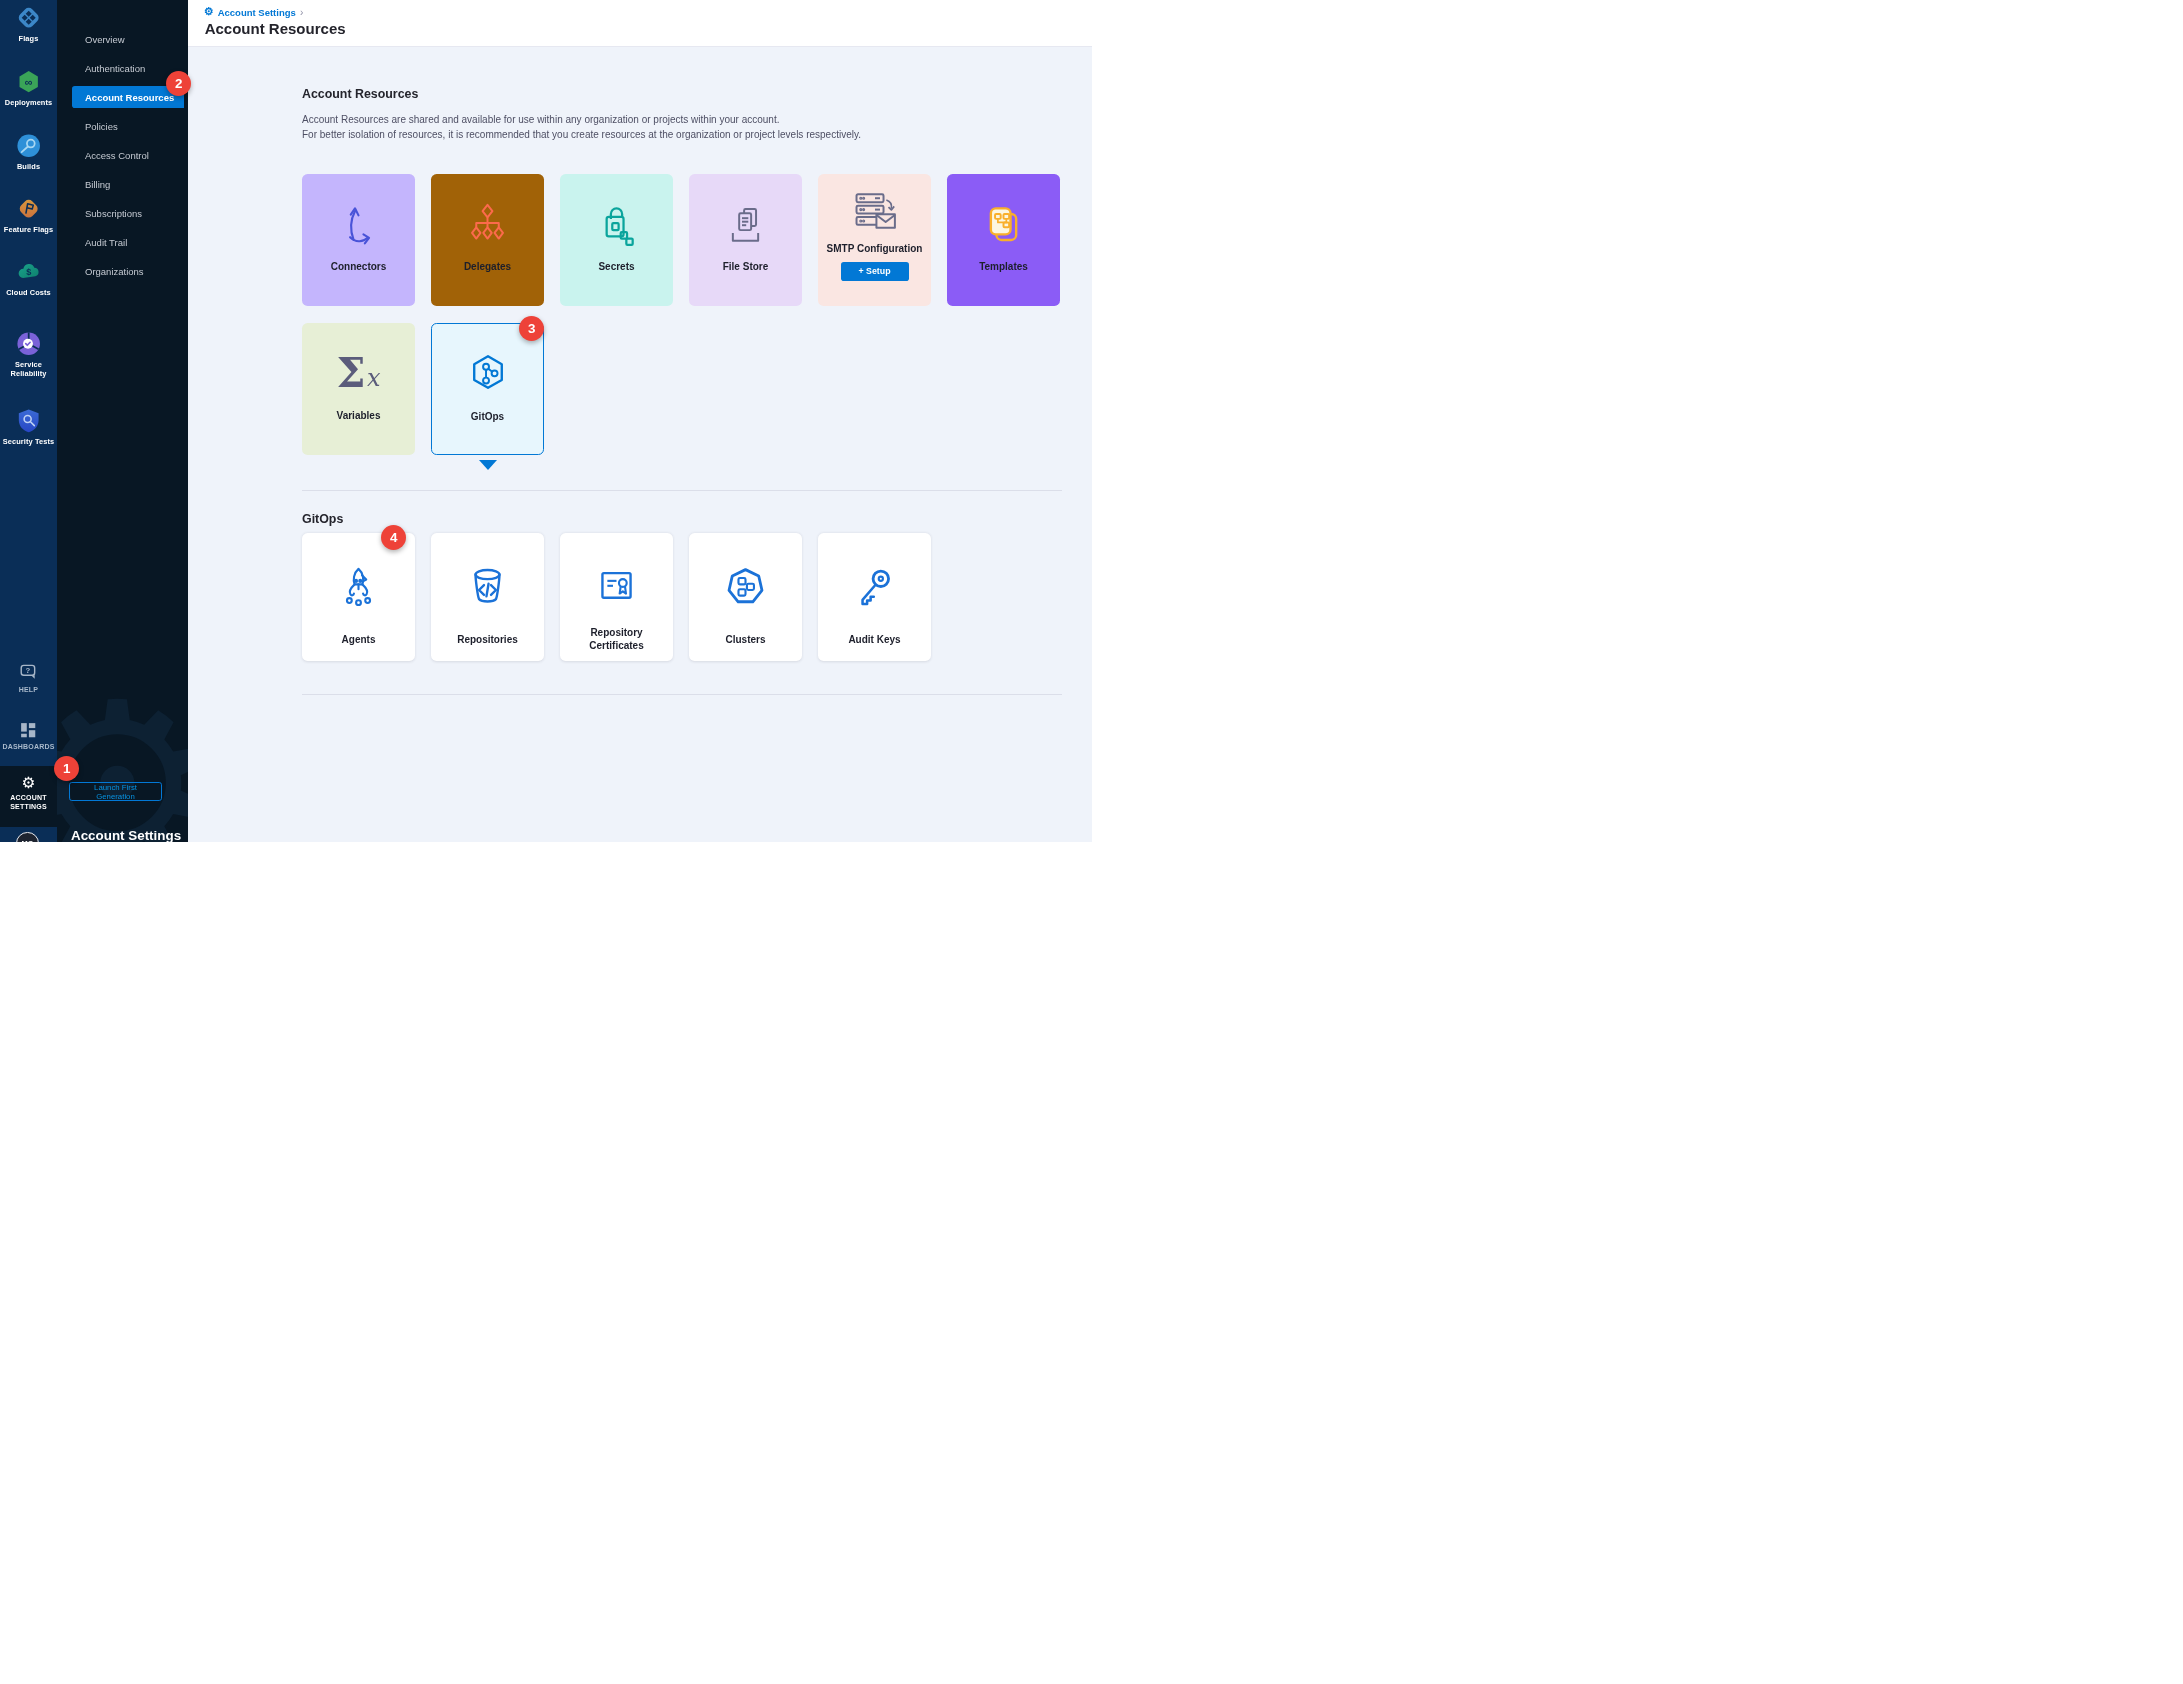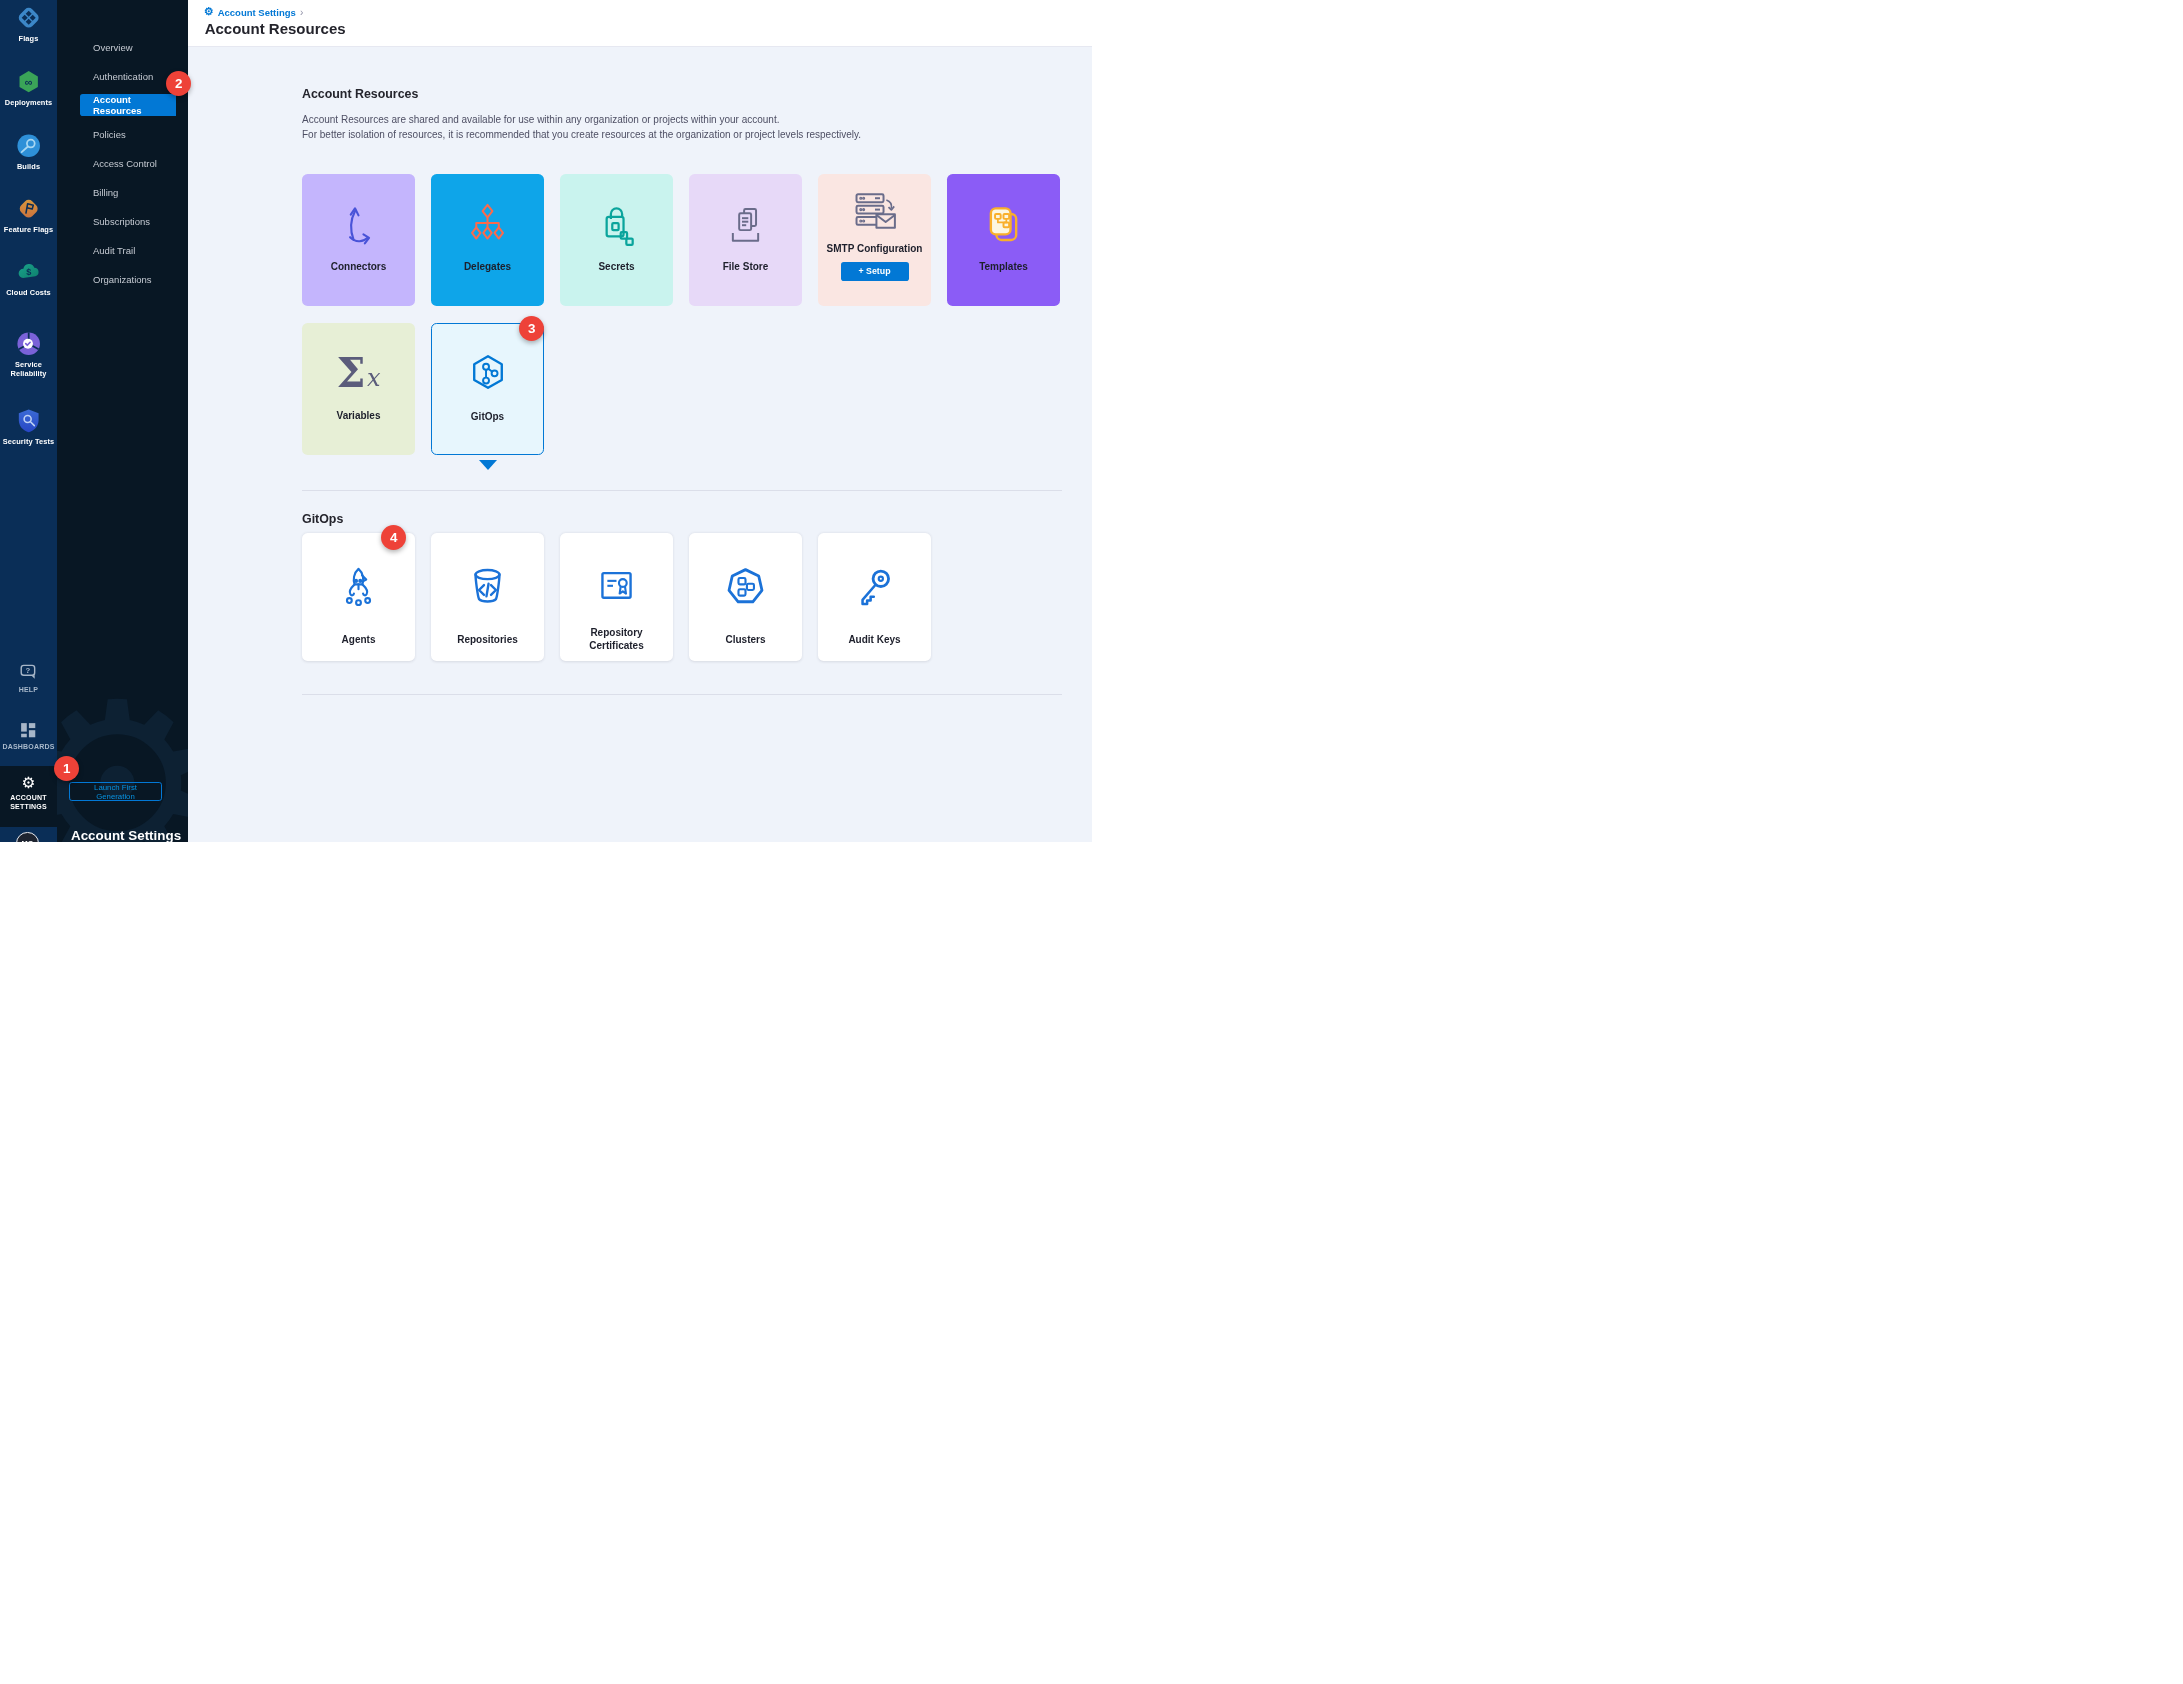--- a/index.html
+++ b/index.html
@@ -17,21 +17,21 @@
   .s1-label { font-size:7.4px; font-weight:700; color:#FFFFFF; text-align:center; line-height:9.2px; letter-spacing:0.1px; }
   .s1-util-label { font-size:7px; font-weight:600; color:#A9B9CB; text-align:center; letter-spacing:0.2px; }
   .s1-account { position:absolute; left:0; top:766px; width:57px; height:61px; background:#081724; display:flex; flex-direction:column; align-items:center; padding-top:7.8px; cursor:pointer; }
   .s1-gear-glyph { font-size:15.5px; line-height:17px; color:#FFFFFF; }
   .s1-account-label { margin-top:2.1px; font-size:7px; font-weight:700; color:#FFFFFF; text-align:center; line-height:9.2px; letter-spacing:0.2px; }
   .avatar { position:absolute; left:16px; top:832px; width:22.6px; height:22.6px; border-radius:50%; background:#1E2430; border:1.4px solid #E8EAF0; color:#fff; font-size:7.4px; font-weight:700; display:flex; align-items:center; justify-content:center; }
 
   
   .s2 { position:relative; width:131px; flex:none; background:#081724; z-index:3; overflow:hidden; }
   .s2-gear-watermark { position:absolute; left:-41px; top:672px; font-size:226px; line-height:1; color:#0D2133; pointer-events:none; }
-  .s2 ul { list-style:none; margin:12px; padding:20.5px 0 0 0; position:relative; }
+  .s2 ul { list-style:none; margin:4px; padding:20.5px 0 0 0; position:relative; }
   .s2 li { height:29px; display:flex; align-items:center; cursor:pointer; }
   .s2 li .pill { flex:1; height:29px; display:flex; align-items:center; padding-left:24px; font-size:9.5px; font-weight:500; color:#C6CBD3; }
   .s2 li.selected .pill { height:22.6px; margin-left:11.3px; padding-left:12.7px; background:#0278D5; color:#fff; font-weight:600; border-radius:2.8px 0 0 2.8px; }
   .launch-btn { position:absolute; left:12px; top:782px; width:93px; height:19px; background:transparent; border:0.7px solid #0278D5; border-radius:2.8px; color:#0792E1; font-size:7.8px; font-weight:500; font-family:"Liberation Sans",sans-serif; display:flex; align-items:center; justify-content:center; cursor:pointer; }
   .s2-bottom-heading { position:absolute; left:14px; top:828px; font-size:13.4px; font-weight:700; color:#fff; white-space:nowrap; }
 
   
   main { flex:1; display:flex; flex-direction:column; background:#EFF3FA; min-width:0; }
   .topbar { height:47px; flex:none; background:#fff; border-bottom:0.7px solid #E6E8F1; padding-left:16px; }
   .breadcrumb { display:flex; align-items:center; gap:4.2px; padding-top:6.4px; font-size:9.5px; font-weight:600; color:#0278D5; cursor:pointer; }
@@ -46,21 +46,21 @@
 
   .grid { display:grid; grid-template-columns:repeat(6,113px); column-gap:16px; }
   .row1 { margin-top:32px; }
   .row2 { margin-top:17px; }
   .row3 { margin-top:7px; }
 
   .card { height:132px; border-radius:5.6px; position:relative; display:flex; flex-direction:column; align-items:center; cursor:pointer; }
   .card .icn { height:73px; margin-top:14px; display:flex; align-items:center; justify-content:center; }
   .card .lbl { font-size:10px; font-weight:700; color:#1D1F2B; text-align:center; line-height:12.7px; }
   .c-connectors { background:#c4b5fd; }
-  .c-delegates  { background:#0ea5e9; }
+  .c-delegates  { background:#a16207; }
   .c-secrets    { background:#C9F3EE; }
   .c-filestore  { background:#E7D9F8; }
   .c-smtp       { background:#FAE6E2; }
   .c-templates  { background:#8b5cf6; }
   .c-variables  { background:#E7EFD6; }
   .c-gitops     { background:#E7F6FD; border:0.7px solid #0278D5; }
   .c-smtp .icn { height:59px; margin-top:10px; }
   .setup-btn { margin-top:6.4px; width:68px; height:19px; background:#0278D5; border:none; border-radius:2.8px; color:#fff; font-size:8.8px; font-weight:700; font-family:"Liberation Sans",sans-serif; cursor:pointer; }
 
   .sigma-wrap { display:flex; align-items:center; color:#5B5C7B; }

